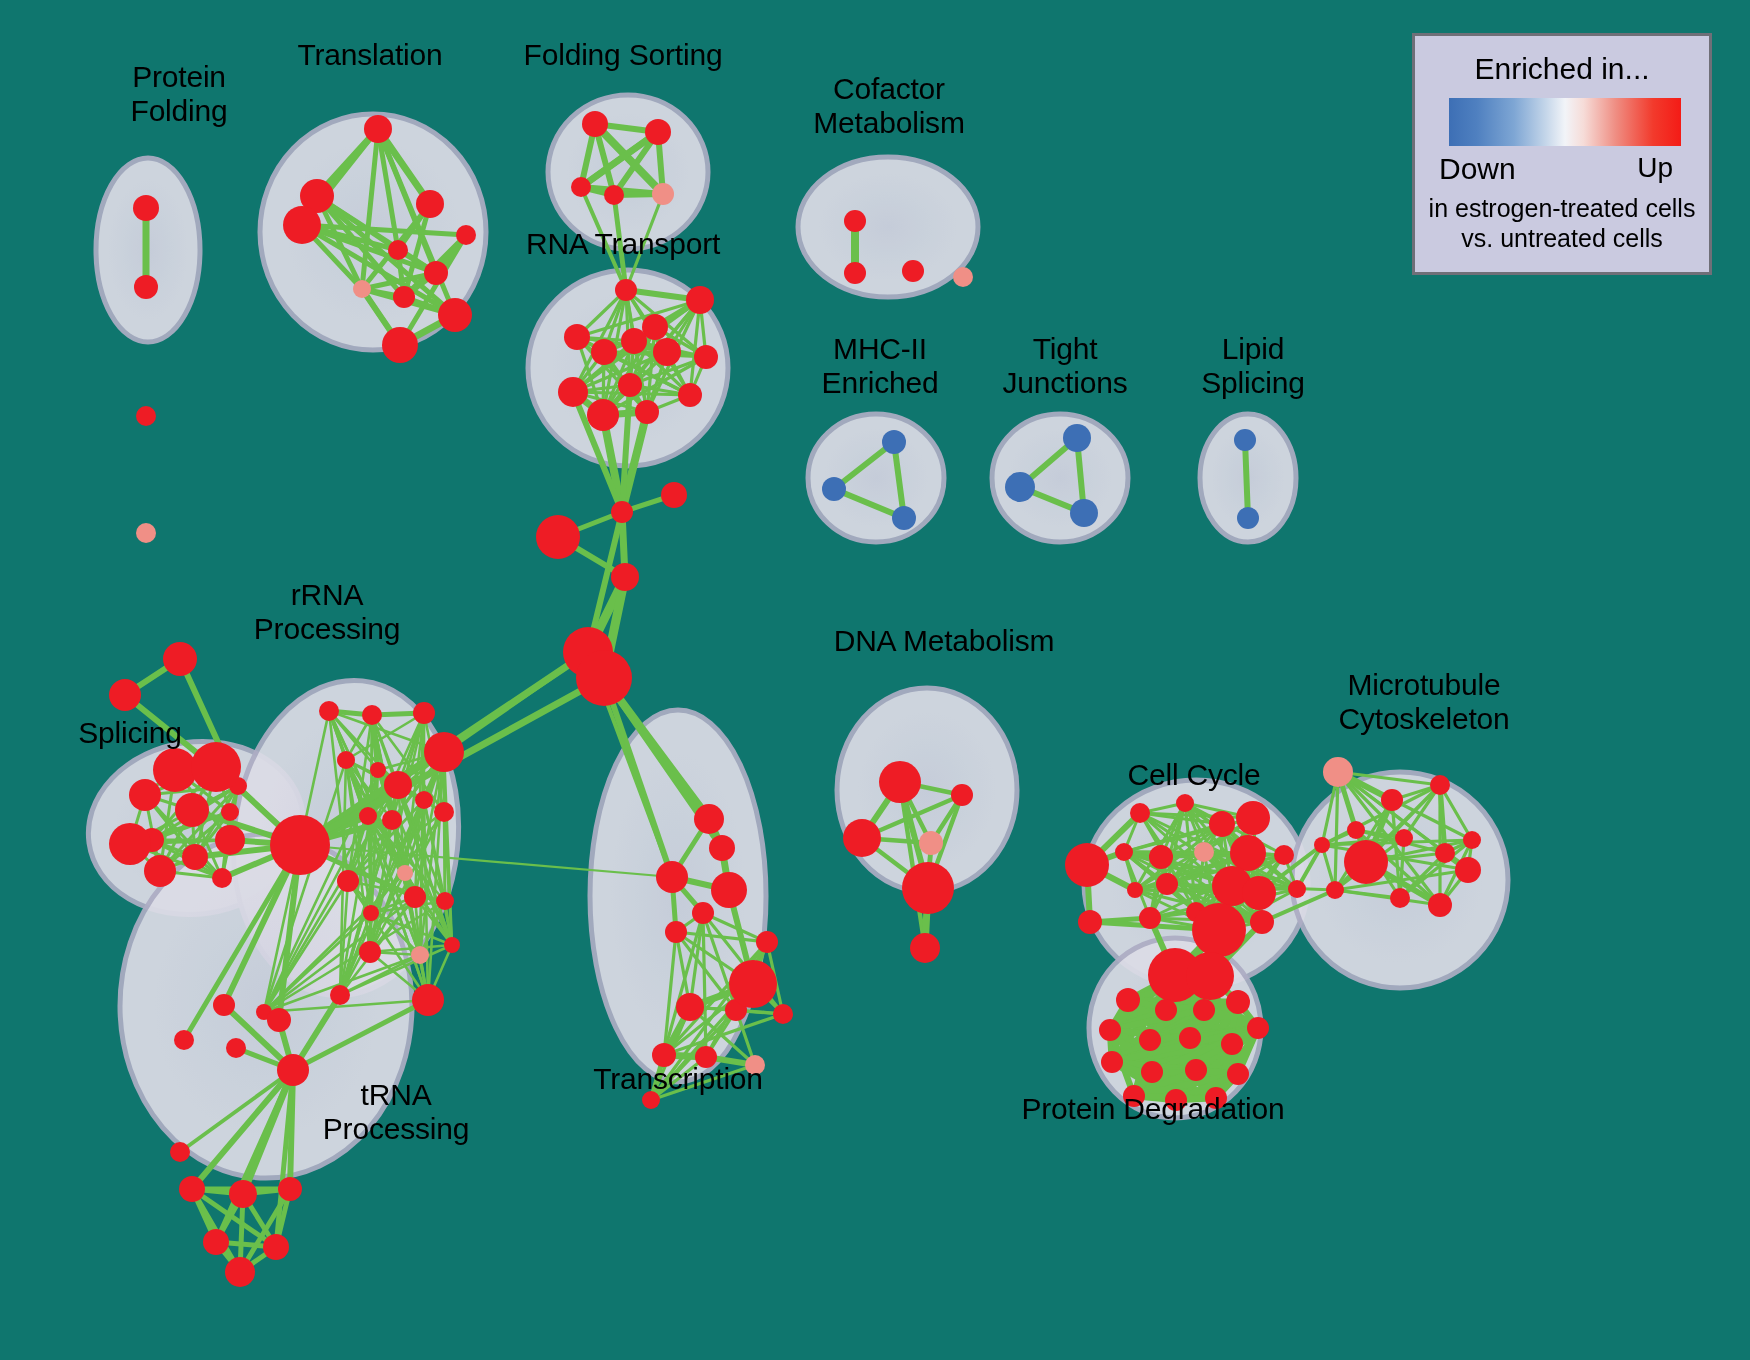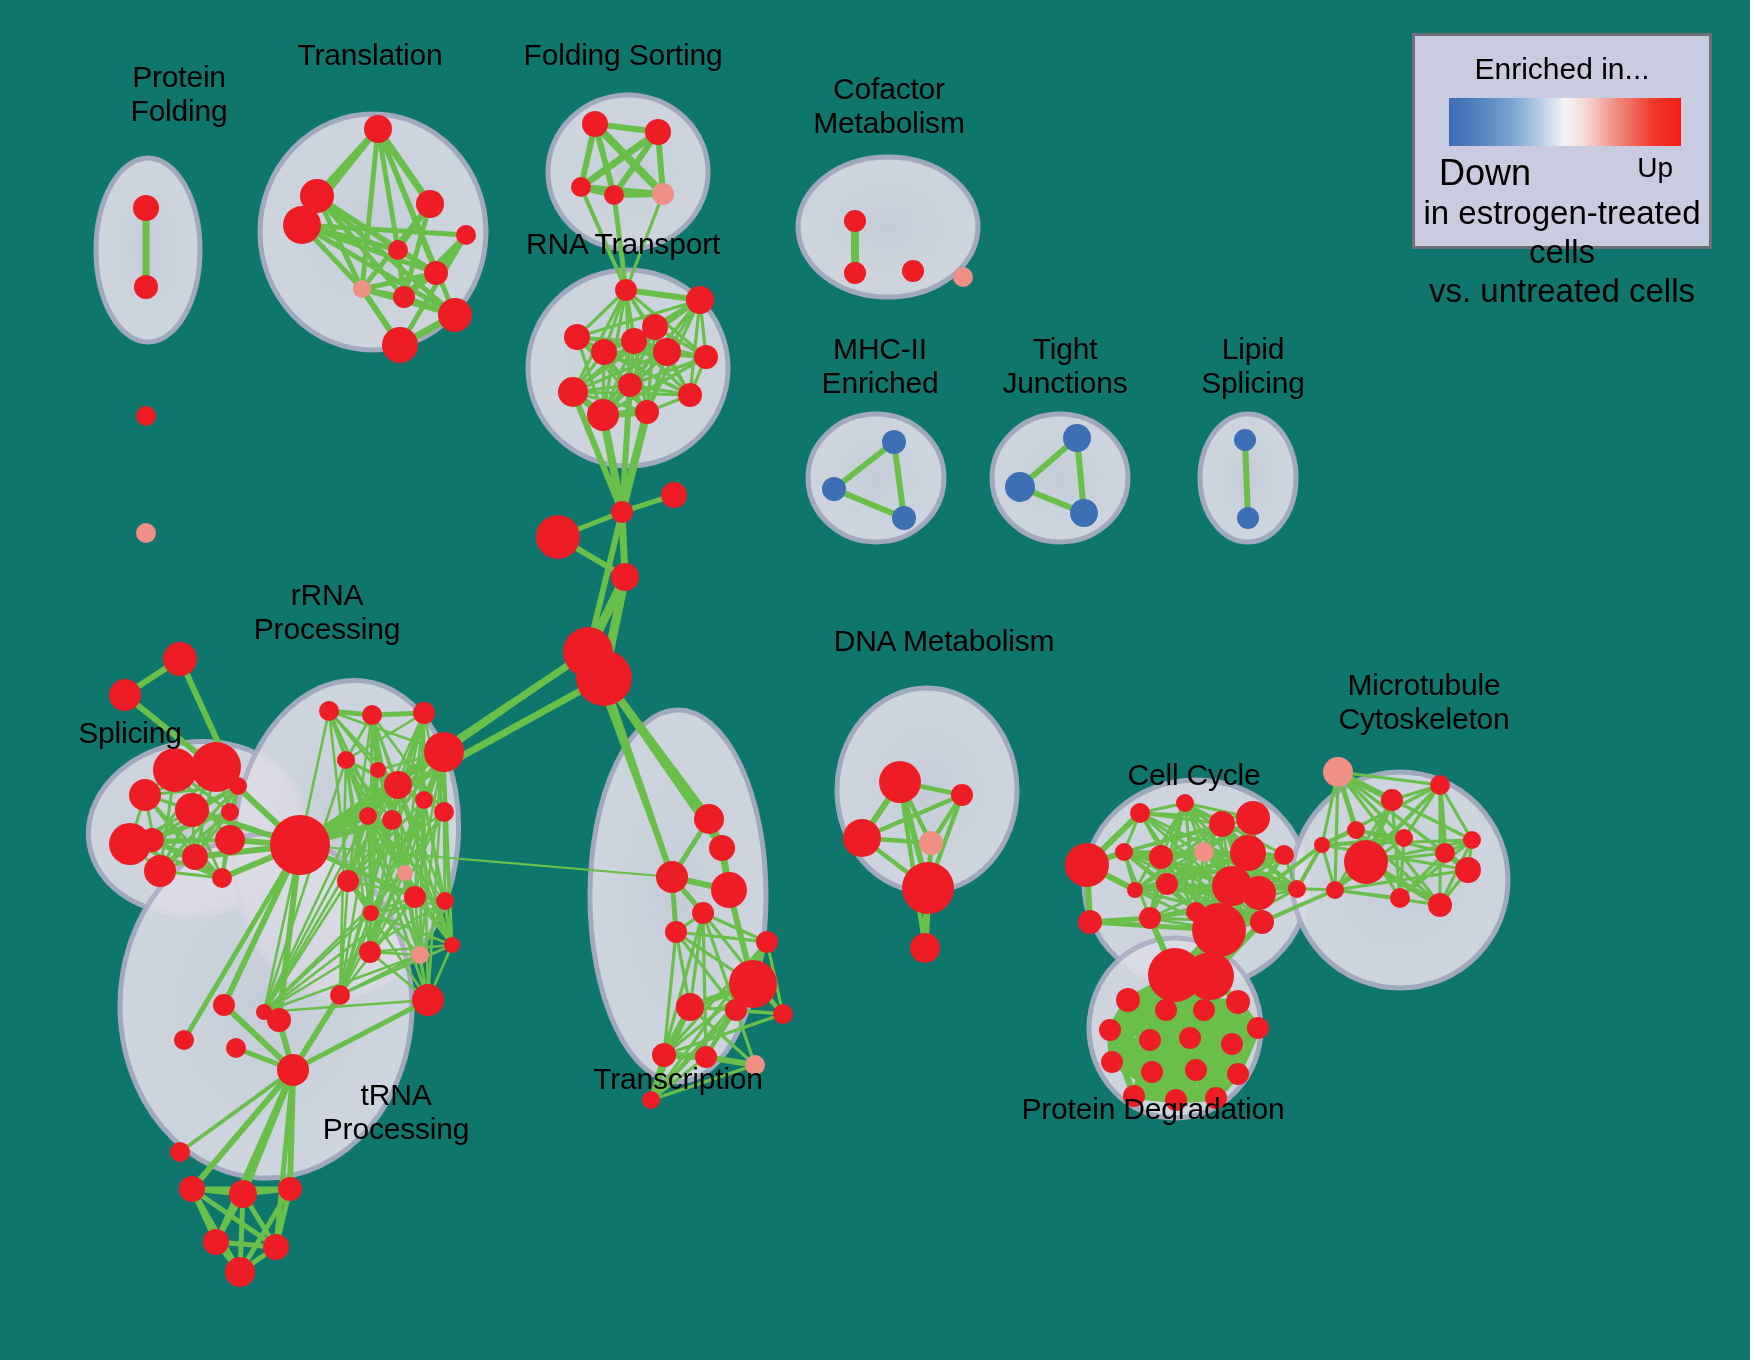--- a/index.html
+++ b/index.html
@@ -17,40 +17,40 @@
     font-family:"Liberation Sans", sans-serif;
     font-size:30px;
     line-height:1.12;
     font-weight:400;
     white-space:pre;
     text-align:center;
     letter-spacing:-0.2px;
   }
   #legend{
     position:absolute;
-    left:1412px;top:33px;width:300px;height:216px;
+    left:1412px;top:33px;width:300px;height:242px;
     background:#cacae0;
     border:3px solid #6f6f78;
     box-sizing:border-box;
   }
   #legend .ltitle{
     position:absolute;left:0;top:16px;width:100%;
     text-align:center;font-size:30px;color:#000;
   }
   #legend .bar{
     position:absolute;left:34px;top:62px;width:232px;height:48px;
     background:linear-gradient(to right,
       #3d6fb5 0%, #4f80c0 12%, #7ea6d4 28%, #c6d7ea 42%,
       #f2f4f8 50%, #f6dcd8 58%, #ef8d82 72%, #f23a2c 88%, #f41b16 100%);
   }
-  #legend .down{position:absolute;left:24px;top:116px;font-size:36px;}
+  #legend .down{position:absolute;left:24px;top:116px;font-size:30px;}
   #legend .up{position:absolute;right:36px;top:116px;font-size:28px;}
   #legend .sub{
     position:absolute;left:0;top:158px;width:100%;
-    text-align:center;font-size:33px;line-height:1.18;
+    text-align:center;font-size:25px;line-height:1.18;
   }
 </style>
 </head>
 <body>
 
 <div id="stage">
 
   <svg id="net" viewBox="0 0 1750 1360" preserveAspectRatio="none" xmlns="http://www.w3.org/2000/svg">
     <defs>
       <radialGradient id="cg" cx="50%" cy="50%" r="62%">

